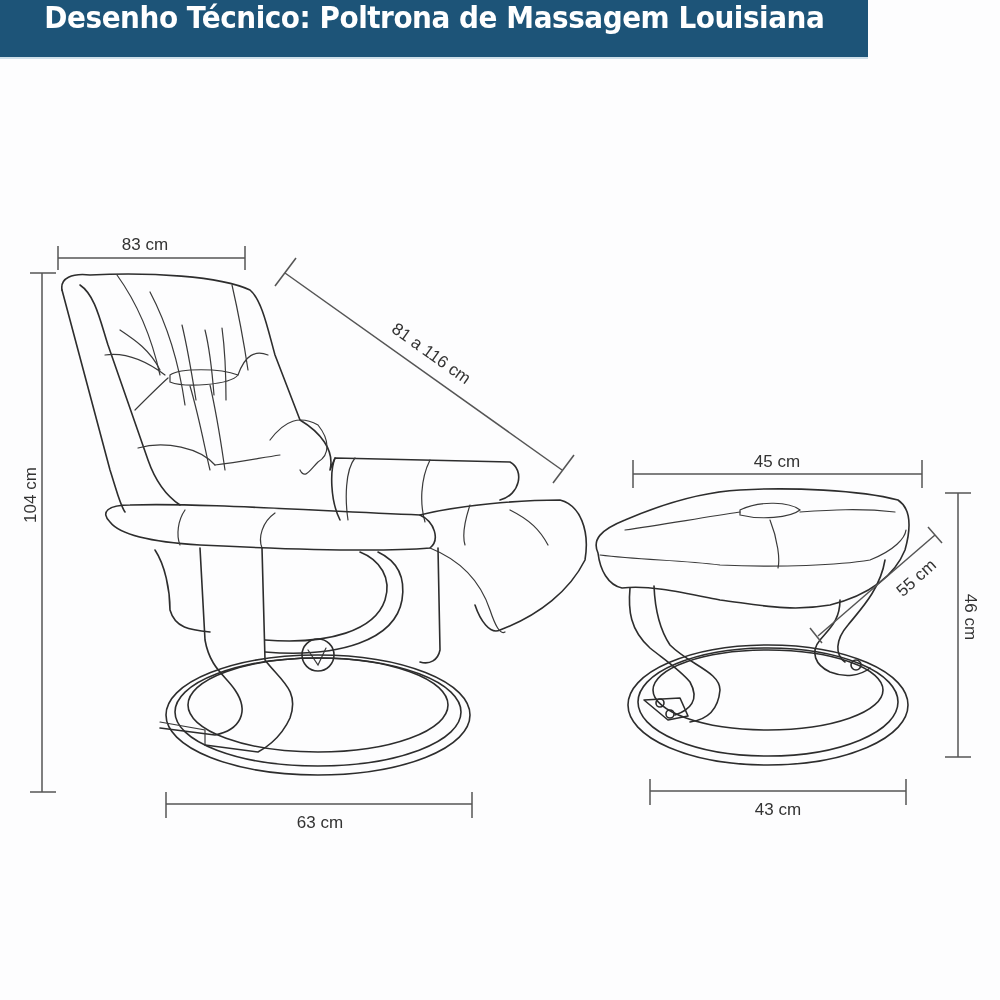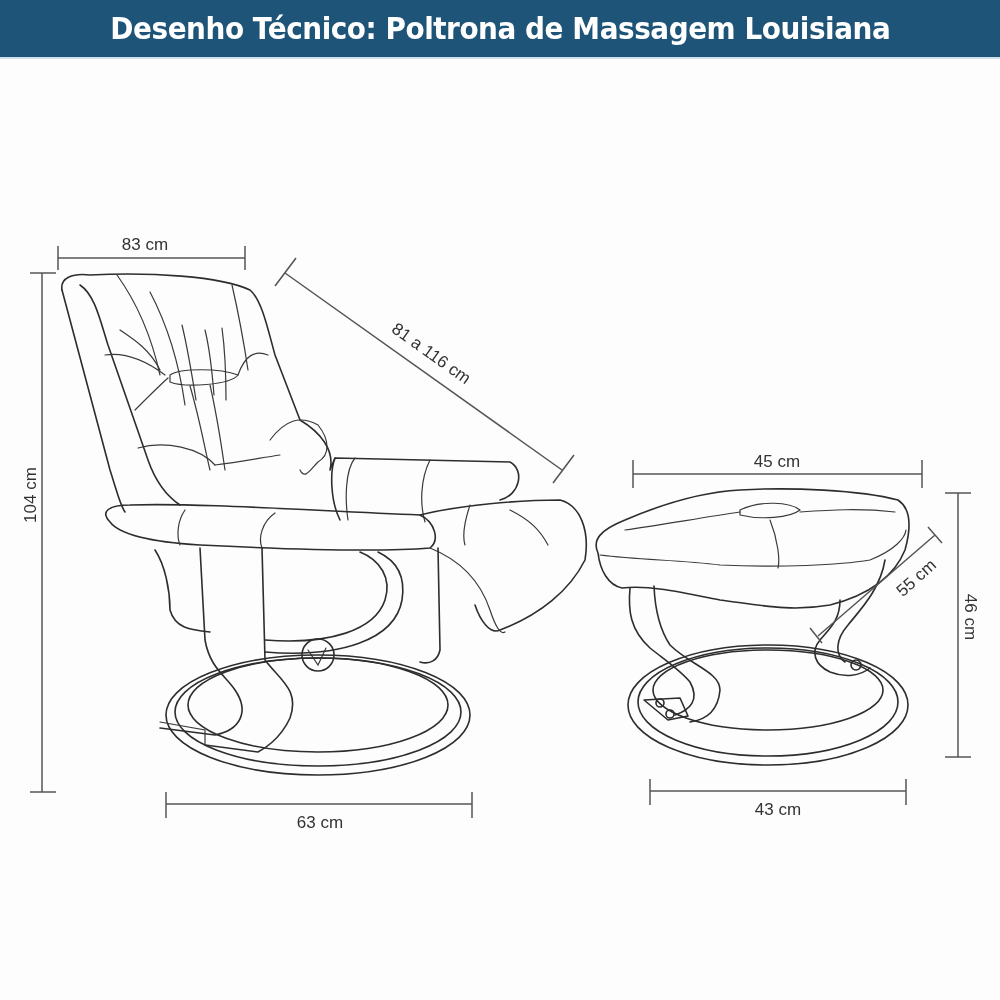--- a/index.html
+++ b/index.html
@@ -1,20 +1,20 @@
 <!DOCTYPE html>
 <html><head>
   <meta charset="utf-8">
   <style>
     html, body { margin: 0; padding: 0; background: #fdfdfe; }
     body { width: 1000px; height: 1000px; position: relative; overflow: hidden; font-family: "Liberation Sans", sans-serif; }
     .header {
-      position: absolute; left: 0; top: 0; width: 1000px; height: 57px;
+      position: absolute; left: 0; top: 0; width: 868px; height: 57px;
       background: #1d5478; border-bottom: 2px solid #cfe0ea;
-      display: flex; align-items: center; justify-content: center;
+      display: flex; align-items: flex-start; justify-content: center;
     }
     .header h1 {
       margin: 0; color: #ffffff; font-family: "DejaVu Sans", sans-serif;
       font-weight: bold; font-size: 30px; letter-spacing: -0.5px; transform: scaleX(0.93);
     }
     svg.drawing { position: absolute; left: 0; top: 0; }
     .dim-label { font-family: "Liberation Sans", sans-serif; font-size: 17px; fill: #333; }
     .dimline { stroke: #555; stroke-width: 1.5; fill: none; }
     .outline { stroke: #2d2d2d; stroke-width: 1.6; fill: none; stroke-linecap: round; stroke-linejoin: round; }
     .thin { stroke: #3a3a3a; stroke-width: 1.2; fill: none; stroke-linecap: round; }

